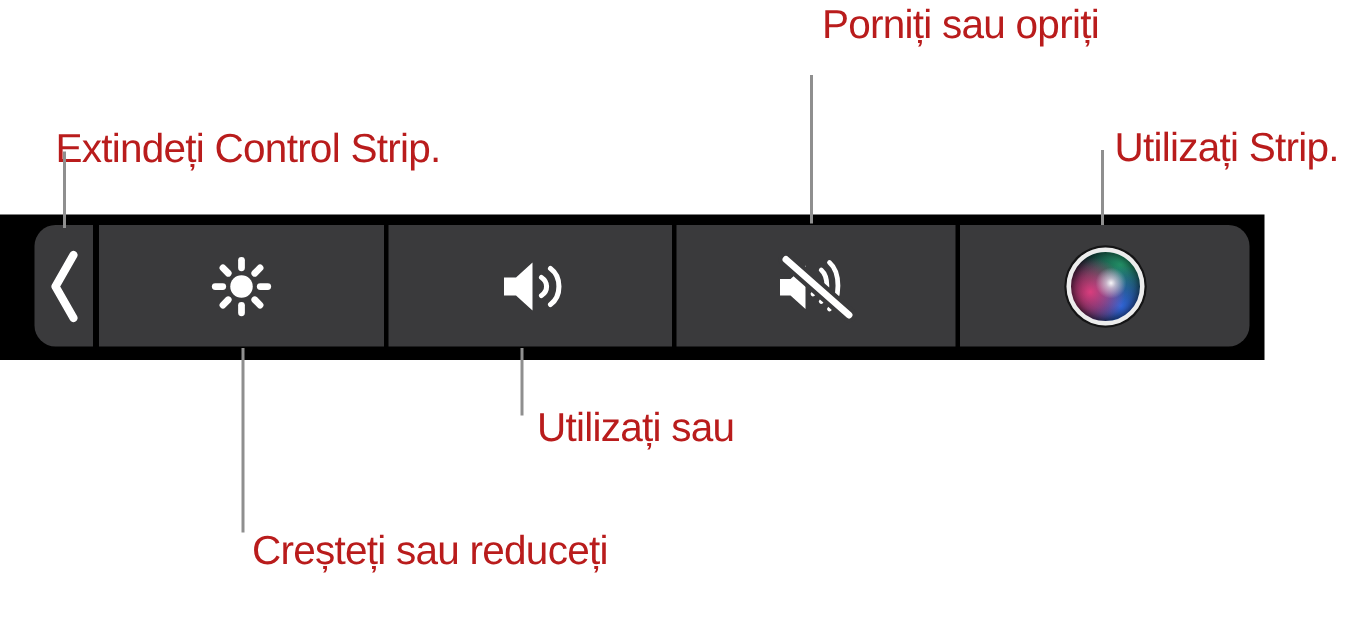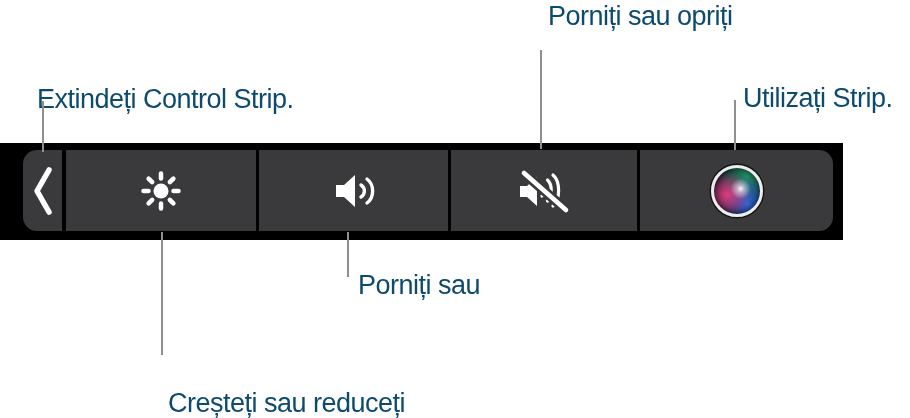--- a/index.html
+++ b/index.html
@@ -6,21 +6,21 @@
   .stage {
     position: relative;
     width: 910px;
     height: 418px;
     background: #ffffff;
     font-family: "Liberation Sans", sans-serif;
     overflow: hidden;
   }
   .callout-label {
     position: absolute;
-    color: #0c4a6e;
+    color: #b91c1c;
     font-size: 27px;
     line-height: 32px;
     letter-spacing: -0.5px;
     white-space: nowrap;
   }
   .callout-line {
     position: absolute;
     width: 2px;
     background: #8f8f8f;
     z-index: 5;
@@ -76,24 +76,24 @@
 
   <div class="callout-label" style="left:548px; top:0px;">
     <div>Porniți sau opriți</div>
   </div>
 
   <div class="callout-label" style="left:743px; top:82px;">
     <div>Utilizați Strip.</div>
   </div>
 
   <div class="callout-label" style="left:358px; top:269px;">
-    <div>Porniți sau</div>
+    <div>Utilizați sau</div>
   </div>
 
-  <div class="callout-label" style="left:168px; top:351px;margin-top:36px;">
+  <div class="callout-label" style="left:168px; top:351px;">
     <div>Creșteți sau reduceți</div>
   </div>
 
   <div class="callout-line" style="left:42px;  top:101px; height:51px;"></div>
   <div class="callout-line" style="left:540px; top:50px;  height:99px;"></div>
   <div class="callout-line" style="left:734px; top:100px; height:50px;"></div>
   <div class="callout-line" style="left:347px; top:232px; height:45px;"></div>
   <div class="callout-line" style="left:161px; top:232px; height:123px;"></div>
 
   <div class="touch-bar">

